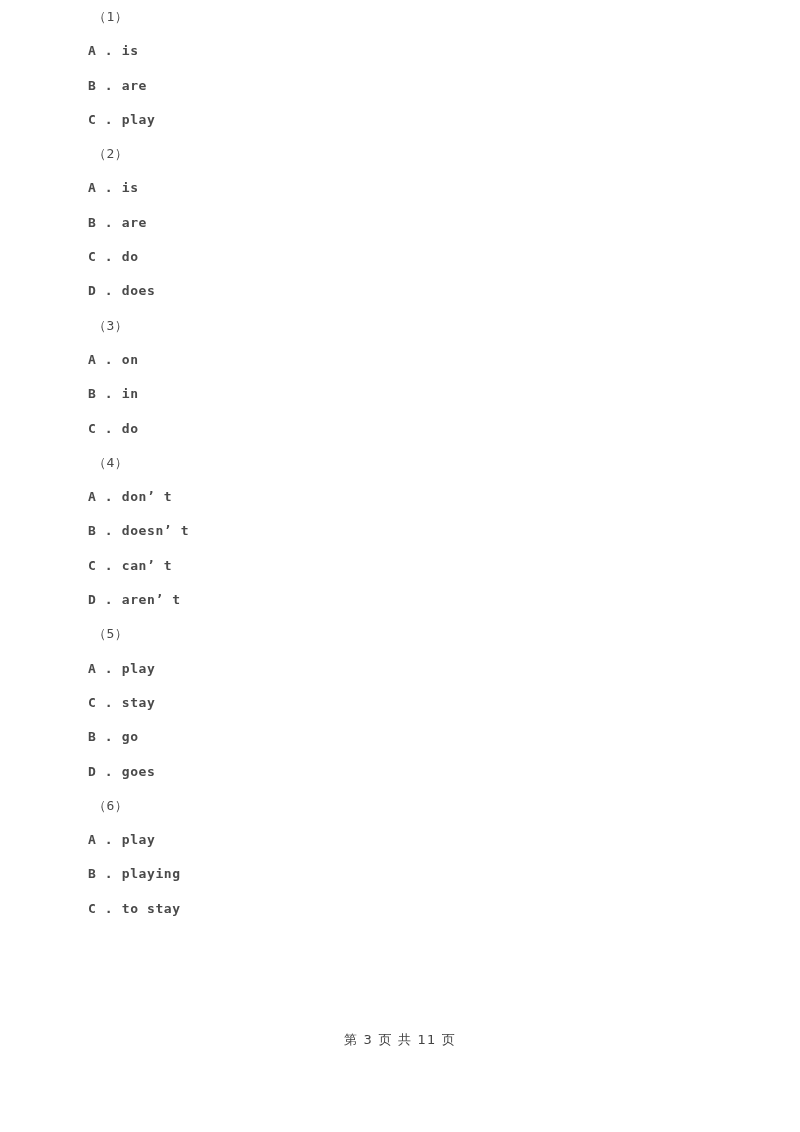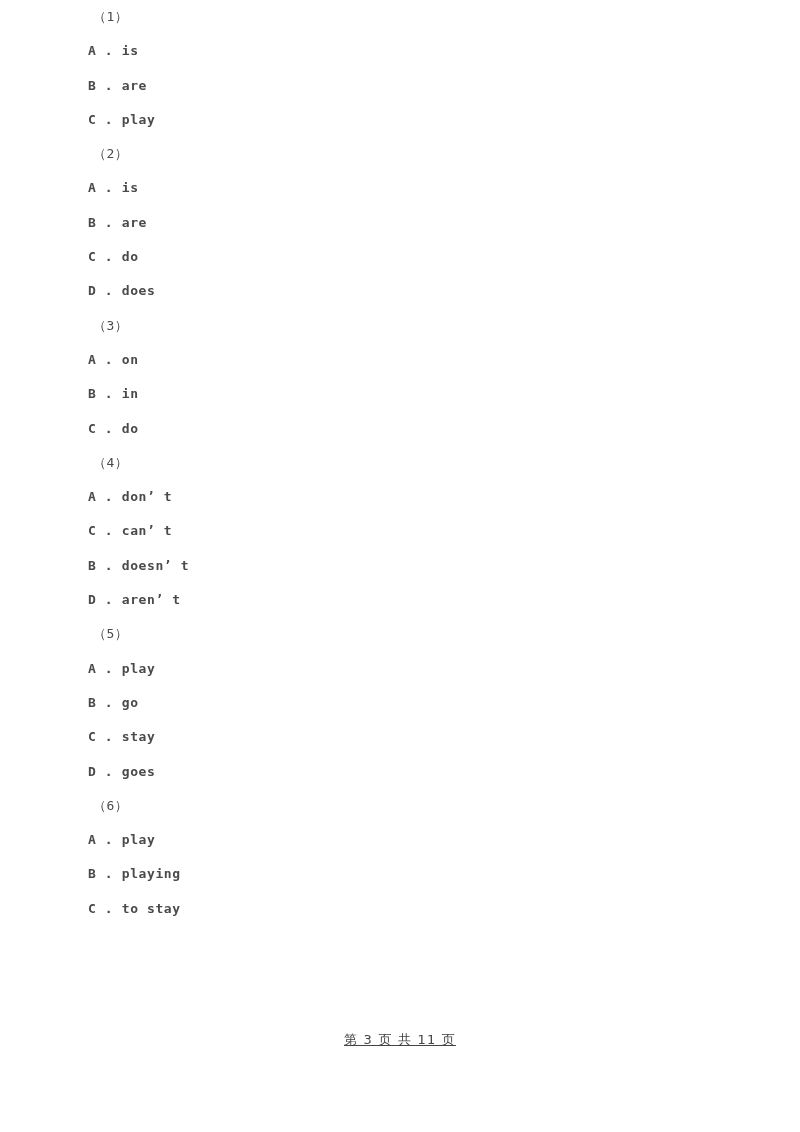--- a/index.html
+++ b/index.html
@@ -66,21 +66,20 @@
     position: absolute;
     left: 0;
     top: 1031px;
     width: 800px;
     text-align: center;
     font-family: "DejaVu Sans", "Liberation Sans", sans-serif;
     font-size: 13px;
     color: #444444;
     letter-spacing: 1.2px;
     white-space: pre;
-    text-decoration: underline;
   }
 </style>
 </head>
 <body>
 
 <div class="page">
   <div class="content">
 
     <div class="qblock">
       <div class="qnum">（1）</div>
@@ -100,30 +99,30 @@
     <div class="qblock">
       <div class="qnum">（3）</div>
       <div class="opt">A . on</div>
       <div class="opt">B . in</div>
       <div class="opt">C . do</div>
     </div>
 
     <div class="qblock">
       <div class="qnum">（4）</div>
       <div class="opt">A . don’ t</div>
+      <div class="opt">B . doesn’ t</div>
       <div class="opt">C . can’ t</div>
-      <div class="opt">B . doesn’ t</div>
       <div class="opt">D . aren’ t</div>
     </div>
 
     <div class="qblock">
       <div class="qnum">（5）</div>
       <div class="opt">A . play</div>
+      <div class="opt">C . stay</div>
       <div class="opt">B . go</div>
-      <div class="opt">C . stay</div>
       <div class="opt">D . goes</div>
     </div>
 
     <div class="qblock">
       <div class="qnum">（6）</div>
       <div class="opt">A . play</div>
       <div class="opt">B . playing</div>
       <div class="opt">C . to stay</div>
     </div>
 

